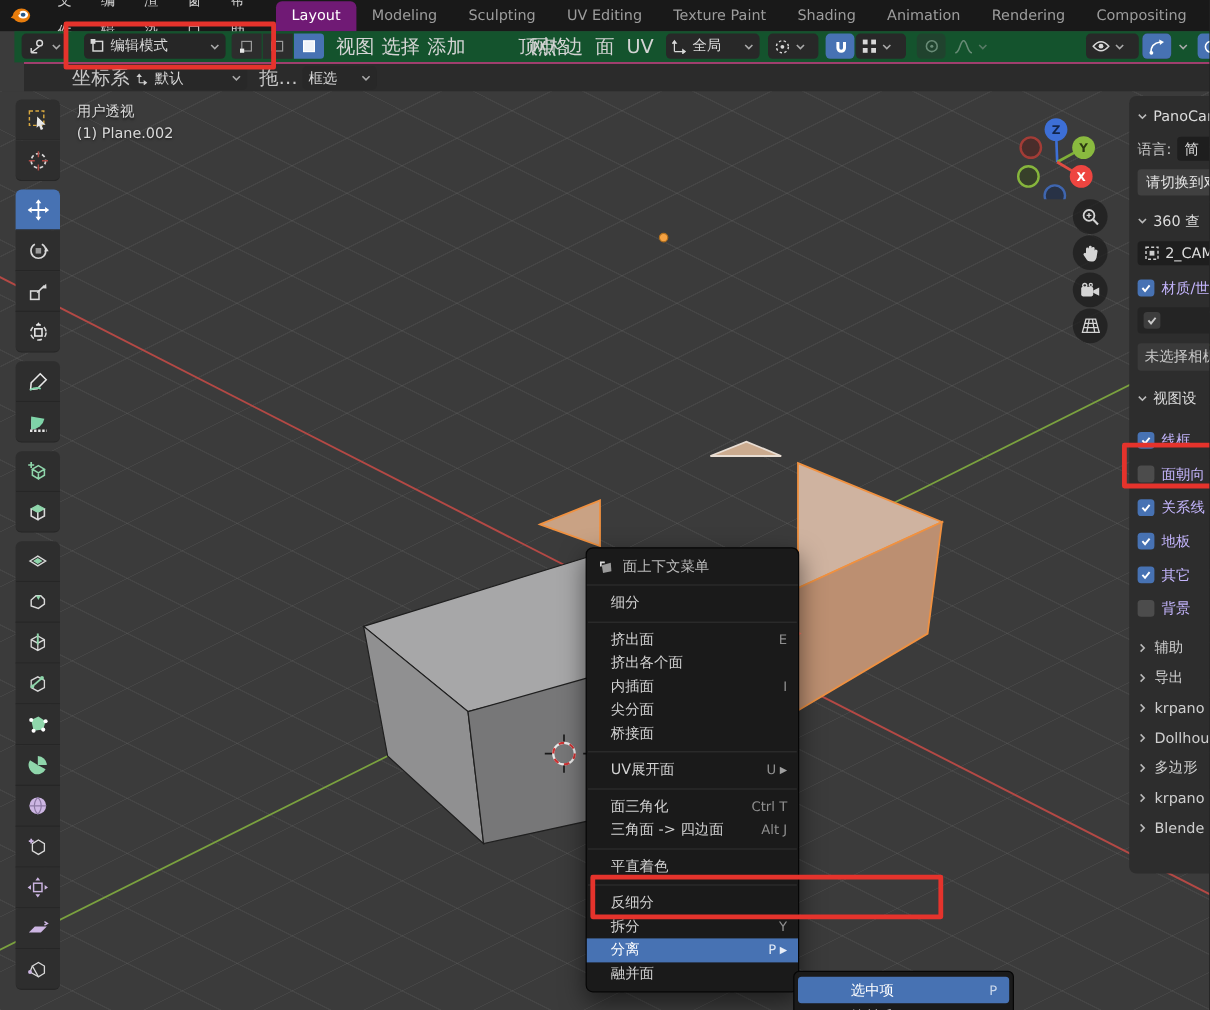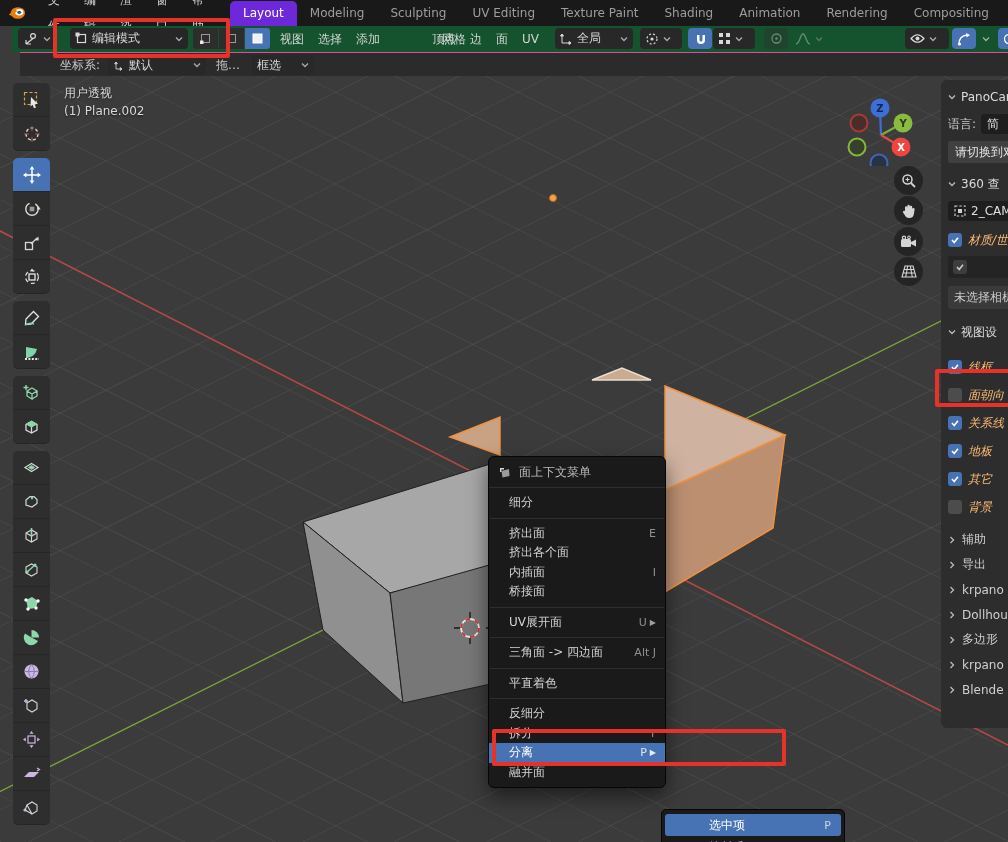--- a/index.html
+++ b/index.html
@@ -5,28 +5,28 @@
   html,body{margin:0;padding:0;background:#101010;}
   *{box-sizing:border-box;font-family:"DejaVu Sans","Liberation Sans",sans-serif;}
   .screen{position:relative;width:1008px;height:842px;overflow:hidden;background:#3b3b3b;}
 
   
   .topbar{position:absolute;left:0;top:0;width:100%;height:26px;background:#191919;display:flex;align-items:center;z-index:10;}
   .logo{width:18px;height:16px;margin:0 10px 0 8px;flex:0 0 auto;}
   .menu-item{color:#d0d0d0;font-size:12px;padding:0 12px;line-height:26px;cursor:default;}
   .tabs{display:flex;align-items:flex-end;height:26px;margin-left:14px;}
   .tab{color:#9d9d9d;font-size:12px;padding:5px 13px 6px;white-space:nowrap;}
-  .tab.active{background:#6d28d9;color:#fff;border-radius:5px 5px 0 0;}
+  .tab.active{background:#701a75;color:#fff;border-radius:5px 5px 0 0;}
 
   
   .row2{position:absolute;left:12px;top:26px;width:100%;height:26px;background:#14532d;z-index:10;padding-left:24px;}
   .row3{position:absolute;left:0;top:52px;width:100%;height:24px;background:#2b2b2b;border-top:1px solid #ec4899;z-index:10;margin-left:20px;}
   .hbtn{position:absolute;top:2px;height:21px;background:#282828;border-radius:4px;display:flex;align-items:center;padding:0 5px;color:#d8d8d8;font-size:12px;gap:4px;}
   .chev{width:8px;height:8px;flex:0 0 auto;}
-  .hmenu{position:absolute;top:0;height:26px;line-height:26px;color:#d4d4d4;font-size:12px;}
+  .hmenu{position:absolute;top:0;height:26px;line-height:26px;color:#d4d4d4;font-size:16px;}
   .selbtn{position:absolute;top:2px;width:25px;height:21px;background:#2d2d2d;display:flex;align-items:center;justify-content:center;}
   .selbtn.on{background:#4772b3;}
   .bluebtn{background:#4772b3 !important;}
   .dim{opacity:.45;}
 
   
   .viewport{position:absolute;left:0;top:76px;width:1008px;height:766px;overflow:hidden;
     background-color:#3b3b3b;
     background-image:
       repeating-linear-gradient(26.57deg, rgba(255,255,255,0.05) 0 1px, transparent 1px 41px),
@@ -66,21 +66,21 @@
   
   .npanel{position:absolute;left:941px;top:4px;width:80px;height:648px;background:#2d2d2d;border-radius:6px 0 0 6px;z-index:5;padding:2px 0 0 7px;overflow:hidden;}
   .sec-head{display:flex;align-items:center;gap:5px;height:22px;color:#dcdcdc;font-size:12px;white-space:nowrap;margin-top:4px;}
   .p-row{display:flex;align-items:center;height:22px;margin-top:5px;white-space:nowrap;}
   .p-label{color:#c9c9c9;font-size:12px;margin-right:5px;}
   .p-field{background:#1e1e1e;border-radius:3px;height:20px;display:flex;align-items:center;padding:0 6px;color:#dedede;font-size:12px;gap:5px;flex:1 0 auto;}
   .p-btn{background:#404040;border-radius:3px;height:22px;display:flex;align-items:center;padding:0 7px;color:#e3e3e3;font-size:12px;margin-top:6px;white-space:nowrap;}
   .cb-row{display:flex;align-items:center;gap:6px;height:20px;margin-top:8px;white-space:nowrap;}
   .cb{width:14px;height:14px;border-radius:3px;background:#4c4c4c;flex:0 0 auto;display:flex;align-items:center;justify-content:center;}
   .cb.on{background:#4772b3;}
-  .cb-label{color:#fdba74;font-size:12px;font-style:italic;}
+  .cb-label{color:#c4b5fd;font-size:12px;}
   .col-row{display:flex;align-items:center;gap:6px;height:25px;color:#cfcfcf;font-size:12px;white-space:nowrap;}
   .boolbox{background:#242424;border-radius:3px;height:22px;display:flex;align-items:center;padding:0 5px;margin-top:6px;}
   .flatrow{background:#3a3a3a;border-radius:3px;height:23px;display:flex;align-items:center;padding:0 6px;color:#c9c9c9;font-size:12px;margin-top:8px;white-space:nowrap;}
 
   
   .ann{position:absolute;border:4px solid #e5332c;z-index:50;border-radius:2px;}
 </style>
 </head>
 <body>
 
@@ -505,29 +505,36 @@
           <span class="sc">E</span>
         </div>
       <div class="ctx-row">
           <span>挤出各个面</span>
         </div>
       <div class="ctx-row">
           <span>内插面</span>
           <span class="sc">I</span>
         </div>
       <div class="ctx-row">
+          <span>尖分面</span>
+        </div>
+      <div class="ctx-row">
           <span>桥接面</span>
         </div>
       <div class="ctx-sep"></div>
       <div class="ctx-row">
           <span style="">UV展开面</span>
           <span class="sc">U</span>
           <span class="subarrow">▶</span>
         </div>
       <div class="ctx-sep"></div>
+      <div class="ctx-row">
+          <span>面三角化</span>
+          <span class="sc">Ctrl T</span>
+        </div>
       <div class="ctx-row">
           <span>三角面 -&gt; 四边面</span>
           <span class="sc">Alt J</span>
         </div>
       <div class="ctx-sep"></div>
       <div class="ctx-row">
           <span>平直着色</span>
         </div>
       <div class="ctx-sep"></div>
       <div class="ctx-row">

